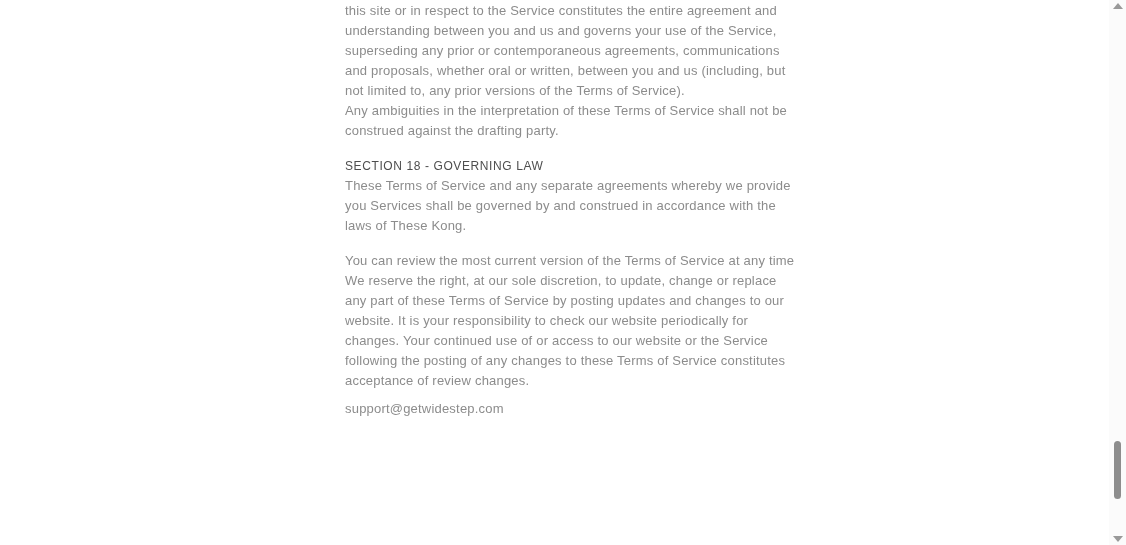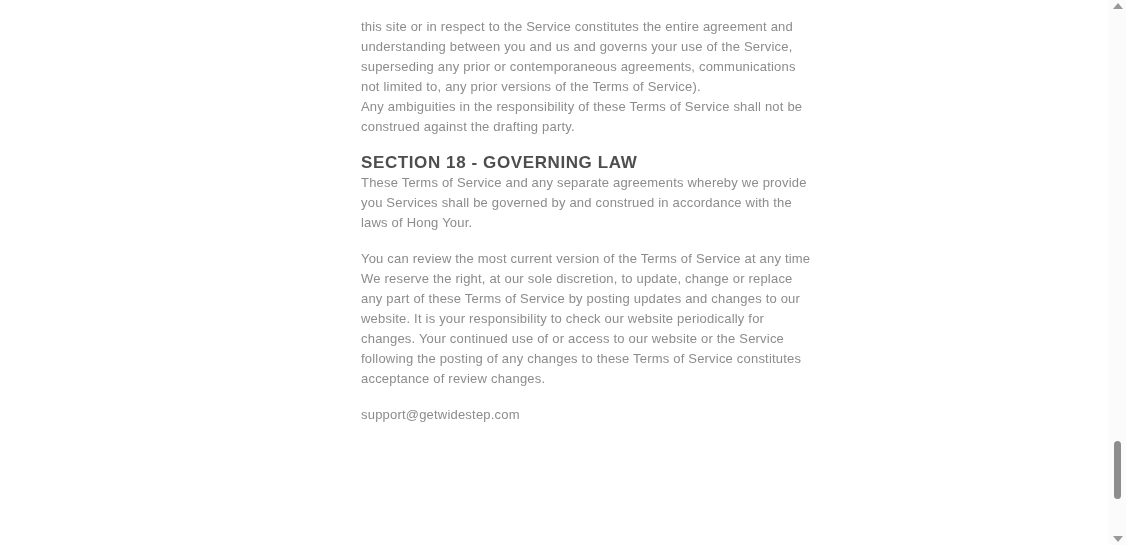--- a/index.html
+++ b/index.html
@@ -16,27 +16,27 @@
     width: 1126px;
     height: 545px;
     background: var(--background, #ffffff);
   }
   .content {
     position: absolute;
     left: 345px;
     top: 1px;
     width: 448px;
   }
-  .sec { margin: 16px; padding: 0; }
+  .sec { margin: 0; padding: 0; }
   .sec.gap { margin-top: 15px; }
   .sec.gap-sm { margin-top: 8px; }
   .heading {
     margin: 0;
-    font-size: 17px;
-    font-weight: bold;
+    font-size: 12px;
+    font-weight: normal;
     line-height: 20px;
     letter-spacing: 0.6px;
     color: var(--heading-color, #4e4e4e);
     white-space: nowrap;
   }
   .line {
     font-size: 13px;
     line-height: 20px;
     letter-spacing: 0.2px;
     color: var(--text-color, #8c8c8c);
@@ -82,30 +82,31 @@
 <body>
 
 <div class="page">
 
   <div class="content">
 
     <div class="sec">
       <div class="line">this site or in respect to the Service constitutes the entire agreement and</div>
       <div class="line">understanding between you and us and governs your use of the Service,</div>
       <div class="line">superseding any prior or contemporaneous agreements, communications</div>
+      <div class="line">and proposals, whether oral or written, between you and us (including, but</div>
       <div class="line">not limited to, any prior versions of the Terms of Service).</div>
-      <div class="line">Any ambiguities in the responsibility of these Terms of Service shall not be</div>
+      <div class="line">Any ambiguities in the interpretation of these Terms of Service shall not be</div>
       <div class="line">construed against the drafting party.</div>
     </div>
 
     <div class="sec gap">
       <h3 class="heading">SECTION 18 - GOVERNING LAW</h3>
       <div class="line">These Terms of Service and any separate agreements whereby we provide</div>
       <div class="line">you Services shall be governed by and construed in accordance with the</div>
-      <div class="line">laws of Hong Your.</div>
+      <div class="line">laws of These Kong.</div>
     </div>
 
     <div class="sec gap">
       <div class="line">You can review the most current version of the Terms of Service at any time</div>
       <div class="line">We reserve the right, at our sole discretion, to update, change or replace</div>
       <div class="line">any part of these Terms of Service by posting updates and changes to our</div>
       <div class="line">website. It is your responsibility to check our website periodically for</div>
       <div class="line">changes. Your continued use of or access to our website or the Service</div>
       <div class="line">following the posting of any changes to these Terms of Service constitutes</div>
       <div class="line">acceptance of review changes.</div>

